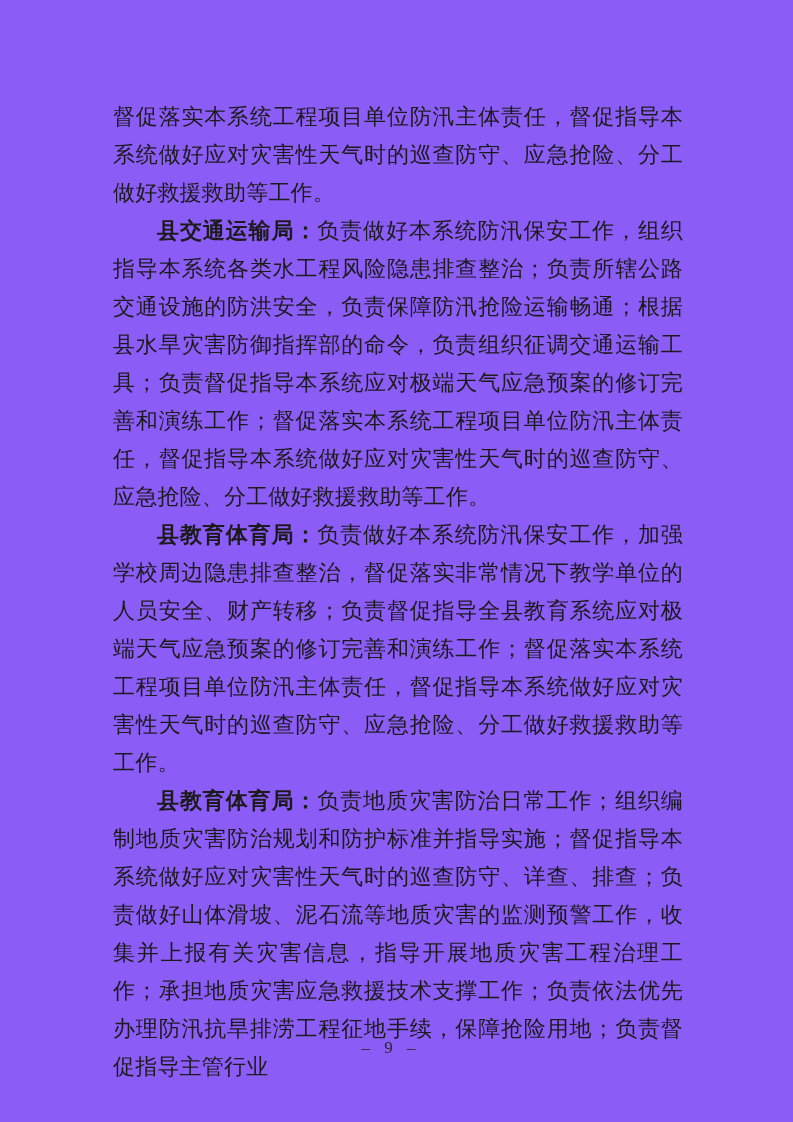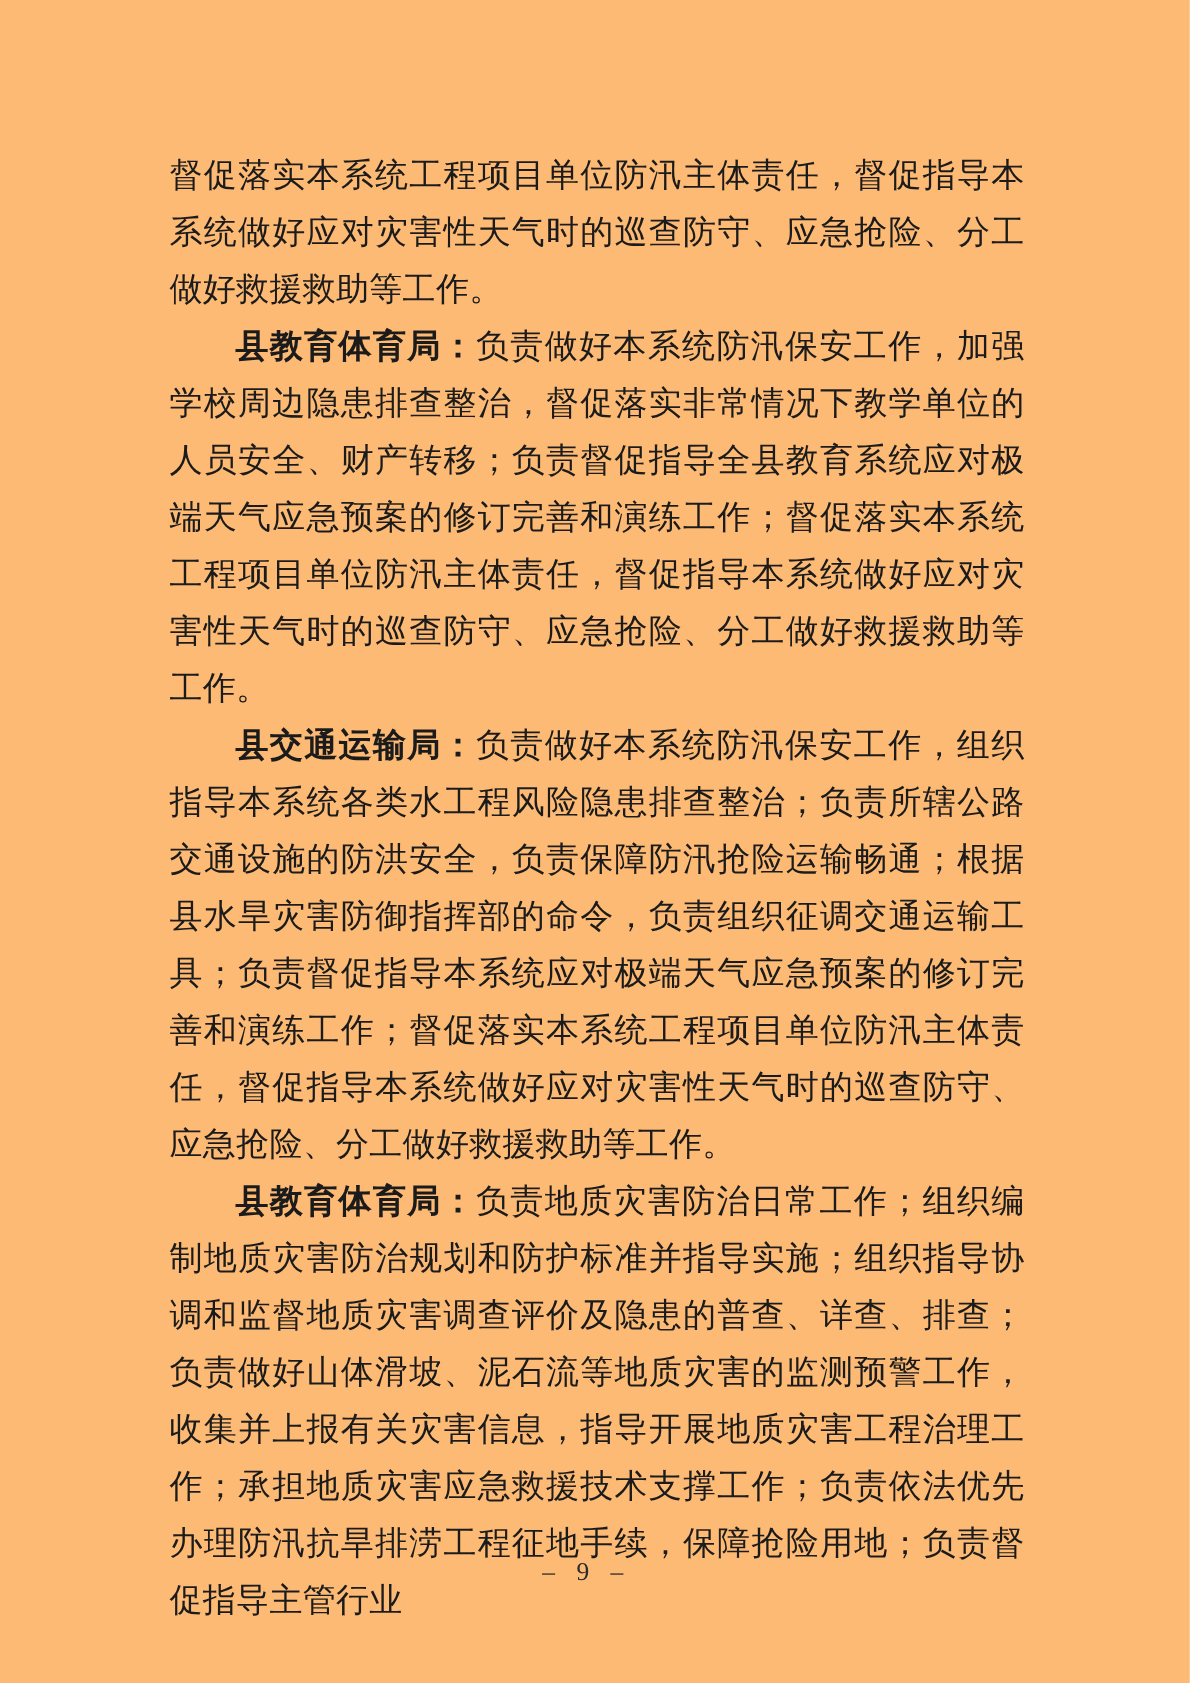--- a/index.html
+++ b/index.html
@@ -12,21 +12,21 @@
     height: 1122px;
     background: #ffffff;
     position: relative;
     overflow: hidden;
     font-family: "Liberation Serif", "DejaVu Serif", serif;
     color: #1b1b1b;
   }
   .page {
     position: absolute;
     inset: 0;
-    background: #fdba74;
+    background: #8b5cf6;
     padding-left: 16px;
   }
   .content {
     position: absolute;
     left: 113px;
     top: 98px;
     width: 570px;
   }
   .para {
     margin: 0;
@@ -57,22 +57,22 @@
   }
 </style>
 </head>
 <body>
 
 <div class="page">
   <div class="content">
 
     <p class="para"><span>督促落实本系统工程项目单位防汛主体责任，督促指导本系统做好应对灾害性天气时的巡查防守、应急抢险、分工做好救援救助等工作。</span></p>
 
+    <p class="para indent"><span class="lead">县交通运输局：</span><span>负责做好本系统防汛保安工作，组织指导本系统各类水工程风险隐患排查整治；负责所辖公路交通设施的防洪安全，负责保障防汛抢险运输畅通；根据县水旱灾害防御指挥部的命令，负责组织征调交通运输工具；负责督促指导本系统应对极端天气应急预案的修订完善和演练工作；督促落实本系统工程项目单位防汛主体责任，督促指导本系统做好应对灾害性天气时的巡查防守、应急抢险、分工做好救援救助等工作。</span></p>
+
     <p class="para indent"><span class="lead">县教育体育局：</span><span>负责做好本系统防汛保安工作，加强学校周边隐患排查整治，督促落实非常情况下教学单位的人员安全、财产转移；负责督促指导全县教育系统应对极端天气应急预案的修订完善和演练工作；督促落实本系统工程项目单位防汛主体责任，督促指导本系统做好应对灾害性天气时的巡查防守、应急抢险、分工做好救援救助等工作。</span></p>
 
-    <p class="para indent"><span class="lead">县交通运输局：</span><span>负责做好本系统防汛保安工作，组织指导本系统各类水工程风险隐患排查整治；负责所辖公路交通设施的防洪安全，负责保障防汛抢险运输畅通；根据县水旱灾害防御指挥部的命令，负责组织征调交通运输工具；负责督促指导本系统应对极端天气应急预案的修订完善和演练工作；督促落实本系统工程项目单位防汛主体责任，督促指导本系统做好应对灾害性天气时的巡查防守、应急抢险、分工做好救援救助等工作。</span></p>
-
-    <p class="para indent"><span class="lead">县教育体育局：</span><span>负责地质灾害防治日常工作；组织编制地质灾害防治规划和防护标准并指导实施；组织指导协调和监督地质灾害调查评价及隐患的普查、详查、排查；负责做好山体滑坡、泥石流等地质灾害的监测预警工作，收集并上报有关灾害信息，指导开展地质灾害工程治理工作；承担地质灾害应急救援技术支撑工作；负责依法优先办理防汛抗旱排涝工程征地手续，保障抢险用地；负责督促指导主管行业</span></p>
+    <p class="para indent"><span class="lead">县教育体育局：</span><span>负责地质灾害防治日常工作；组织编制地质灾害防治规划和防护标准并指导实施；督促指导本系统做好应对灾害性天气时的巡查防守、详查、排查；负责做好山体滑坡、泥石流等地质灾害的监测预警工作，收集并上报有关灾害信息，指导开展地质灾害工程治理工作；承担地质灾害应急救援技术支撑工作；负责依法优先办理防汛抗旱排涝工程征地手续，保障抢险用地；负责督促指导主管行业</span></p>
 
   </div>
 
   <div class="footer">– 9 –</div>
 </div>
 
 </body></html>

